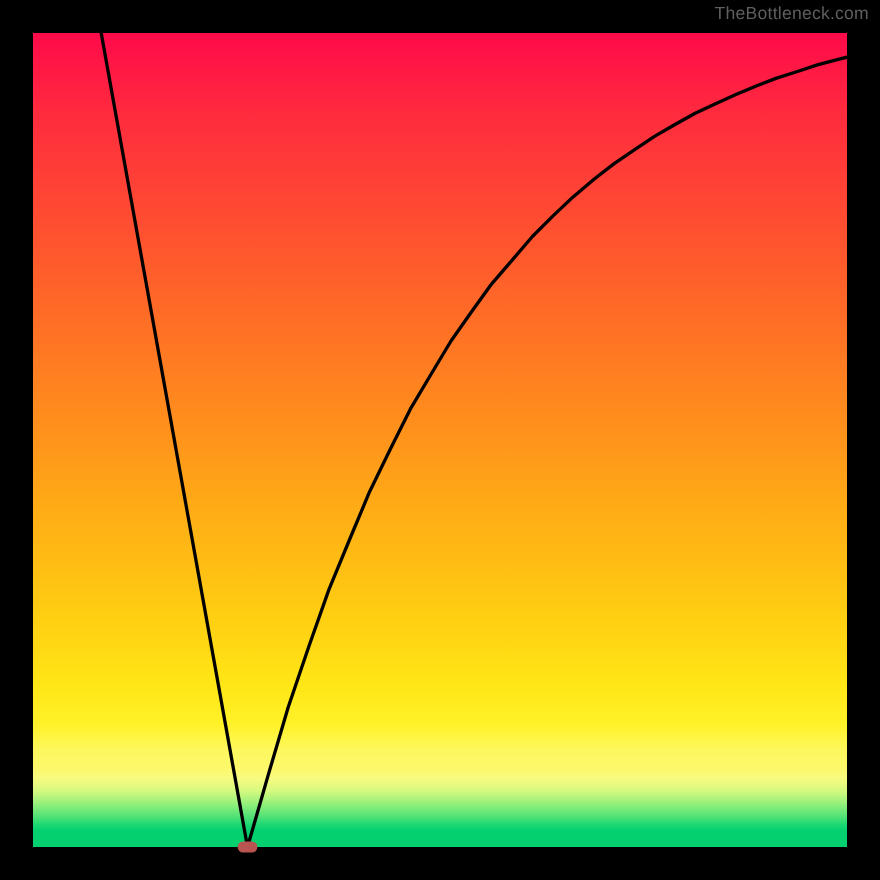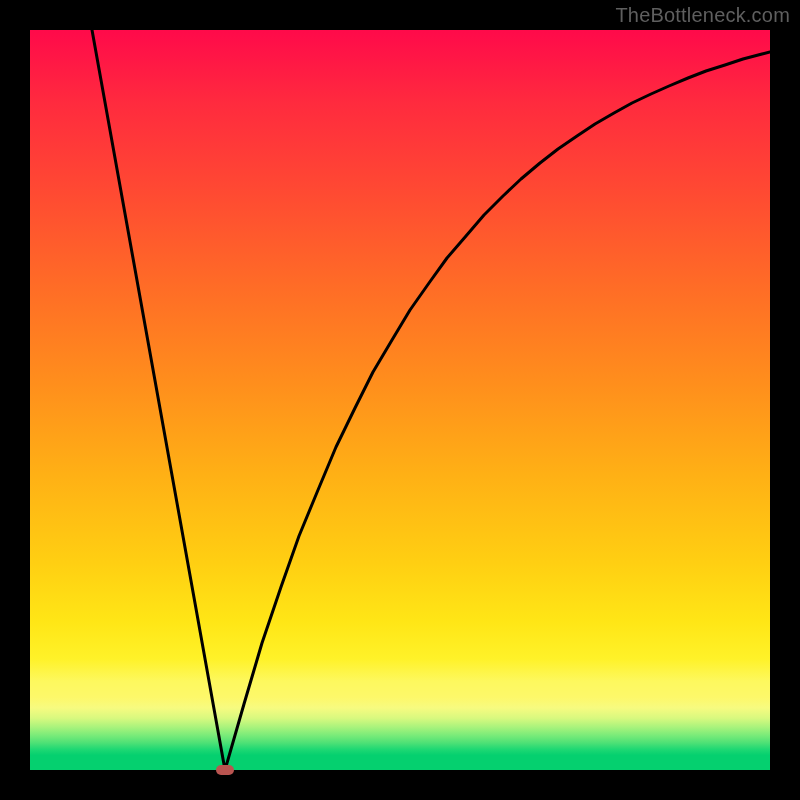--- a/index.html
+++ b/index.html
@@ -58,21 +58,21 @@
     height: 10px;
     border-radius: 5px;
     background: #b95450;
     transform: translate(-50%, -50%);
   }
   .watermark {
     position: absolute;
     top: 4px;
     right: 10px;
     color: #5f5f5f;
-    font-size: 20px;
+    font-size: 16px;
     letter-spacing: 0.2px;
   }
 </style>
 </head>
 <body>
 
 <div class="frame">
 
   <div class="watermark">TheBottleneck.com</div>
 

